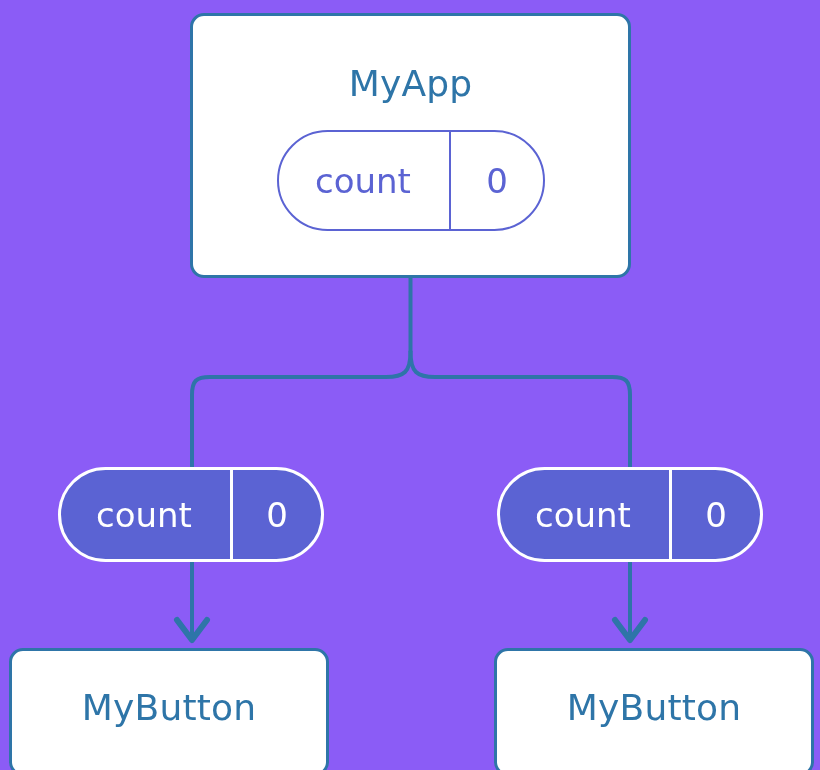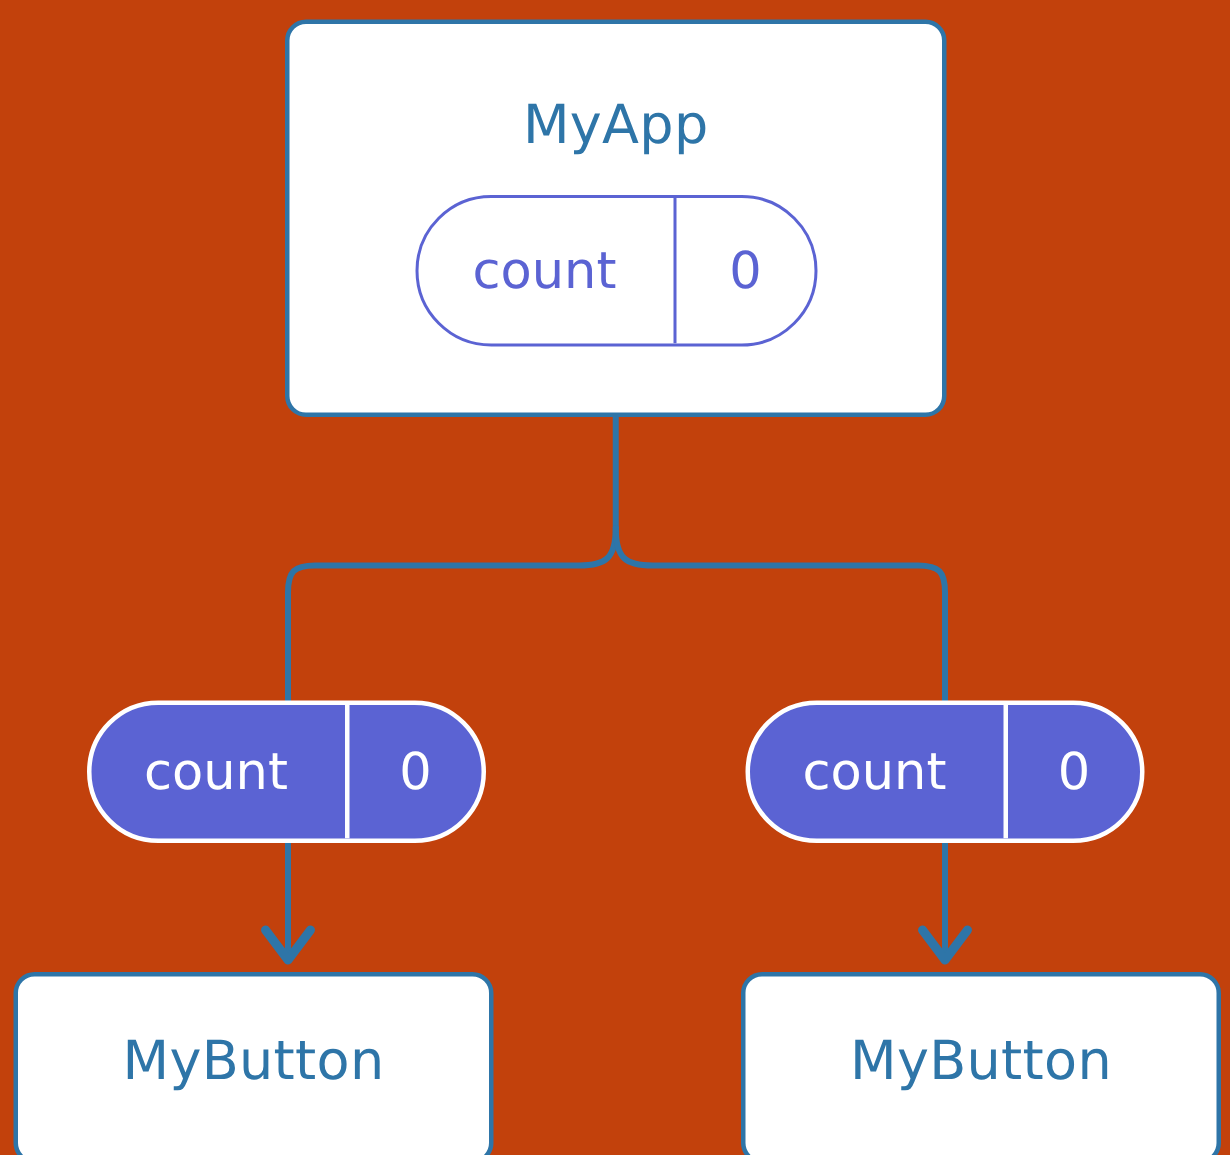--- a/index.html
+++ b/index.html
@@ -10,21 +10,21 @@
   body {
     width: 820px;
     height: 770px;
     overflow: hidden;
     font-family: "DejaVu Sans", sans-serif;
   }
   #canvas {
     position: relative;
     width: 820px;
     height: 770px;
-    background: #c2410c;
+    background: #8b5cf6;
   }
 
   
   #connectors {
     position: absolute;
     left: 0;
     top: 0;
     width: 820px;
     height: 770px;
     pointer-events: none;

